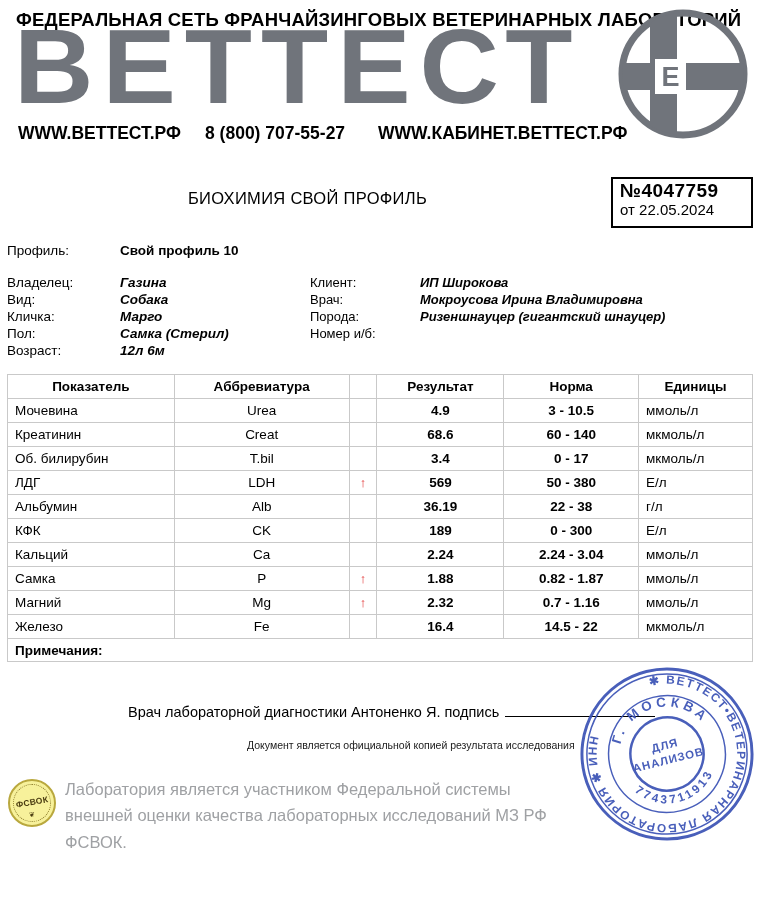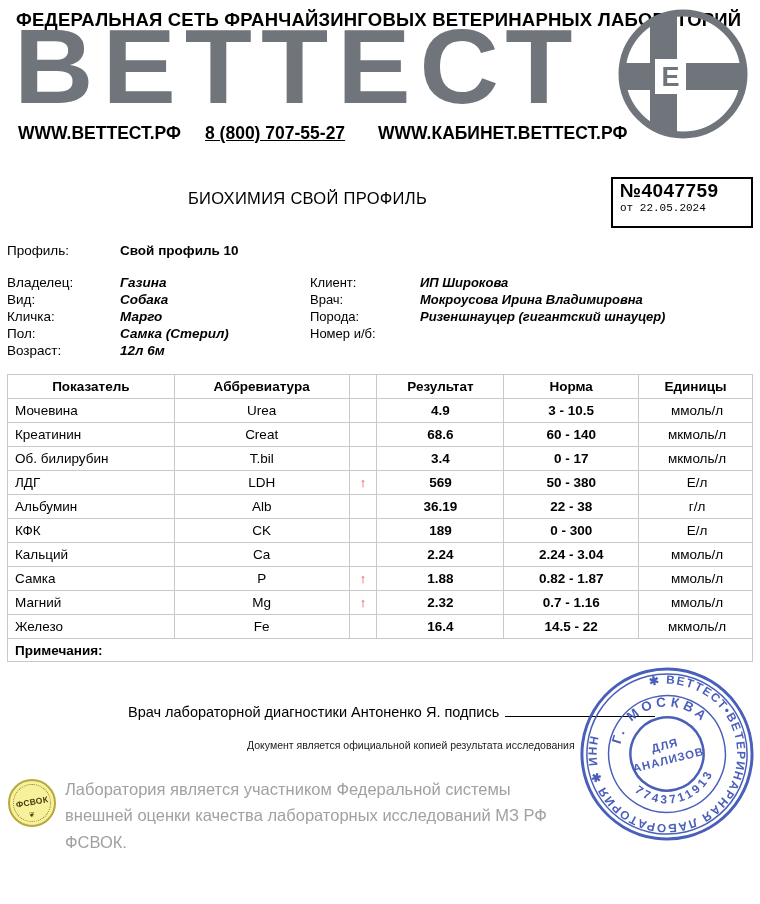--- a/index.html
+++ b/index.html
@@ -21,28 +21,28 @@
 
   
   .tagline{position:absolute;top:9px;left:16px;font-size:18.5px;font-weight:bold;letter-spacing:.2px;white-space:nowrap;}
   .brand{
     position:absolute;top:14px;left:14px;width:600px;height:112px;overflow:hidden;
     font-size:110px;line-height:1.0;font-weight:bold;color:var(--brand-gray);
     letter-spacing:9px;white-space:nowrap;transform:scaleY(.96);transform-origin:top left;
   }
   .contacts{position:absolute;top:123px;left:18px;display:flex;font-size:17.5px;font-weight:bold;white-space:nowrap;}
   .contacts .c1{width:187px;}
-  .contacts .c2{width:173px;text-decoration:underline;}
+  .contacts .c2{width:173px;}
   .logo{position:absolute;top:5px;left:614px;width:138px;height:138px;}
 
   
   .doc-title{position:absolute;top:189px;left:0;width:760px;text-align:center;padding-right:145px;font-size:16.5px;letter-spacing:.3px;}
   .number-box{position:absolute;top:177px;left:611px;width:142px;height:51px;border:2px solid #000;padding:1px 7px;background:#fff;}
   .number-box .num{font-size:19px;font-weight:bold;letter-spacing:.4px;line-height:1.15;}
-  .number-box .date{font-size:11px;line-height:1.1;font-family:Liberation Mono, monospace;}
+  .number-box .date{font-size:15px;line-height:1.1;}
 
   
   .profile-line{position:absolute;top:243px;left:7px;display:flex;font-size:13.5px;}
   .profile-line .lab{width:113px;}
   .profile-line .val{font-weight:bold;}
   .info-left{position:absolute;top:274px;left:7px;font-size:13.5px;}
   .info-right{position:absolute;top:274px;left:310px;font-size:13px;}
   .info-row{display:flex;height:17px;line-height:17px;}
   .info-row .lab{flex:0 0 auto;}
   .info-left .info-row .lab{width:113px;}
@@ -51,21 +51,21 @@
 
   
   .results{position:absolute;top:374px;left:7px;width:746px;border-collapse:collapse;font-size:13.5px;}
   .results th,.results td{border:1px solid var(--table-border);height:24px;padding:0 4px;}
   .results th{font-weight:bold;text-align:center;}
   .results td.name{text-align:left;padding-left:7px;}
   .results td.abbr{text-align:center;}
   .results td.flag{text-align:center;color:var(--flag-red);font-weight:bold;font-size:13px;}
   .results td.result{text-align:center;font-weight:bold;}
   .results td.norm{text-align:center;font-weight:bold;}
-  .results td.units{text-align:center;padding-left:7px;}
+  .results td.units{text-align:left;padding-left:7px;}
   .results .notes td{font-weight:bold;text-align:left;padding-left:7px;height:23px;}
   .col-name{width:167px;}.col-abbr{width:175px;}.col-flag{width:28px;}
   .col-result{width:127px;}.col-norm{width:135px;}.col-units{width:114px;}
 
   
   .signature{position:absolute;top:703px;left:128px;font-size:14.5px;white-space:nowrap;}
   .sig-line{display:inline-block;width:150px;border-bottom:1px solid #000;height:14px;margin-left:6px;}
   .copy-note{position:absolute;top:739px;left:247px;font-size:10.5px;color:#1a1a1a;}
 
   

